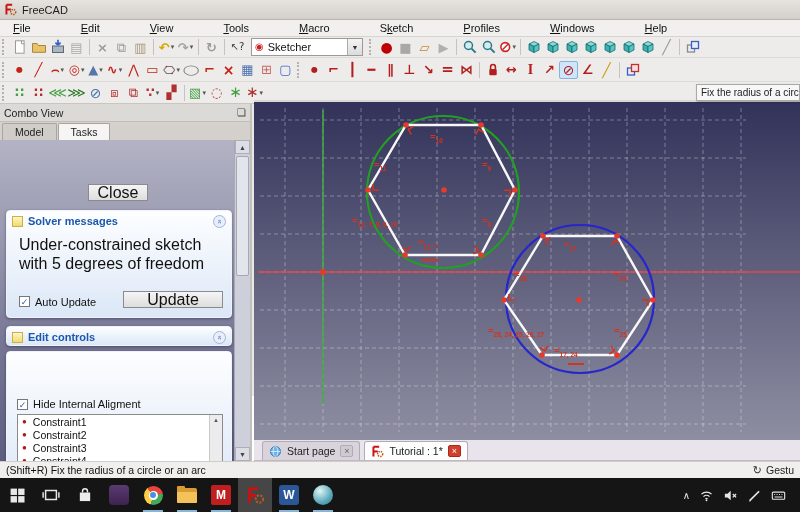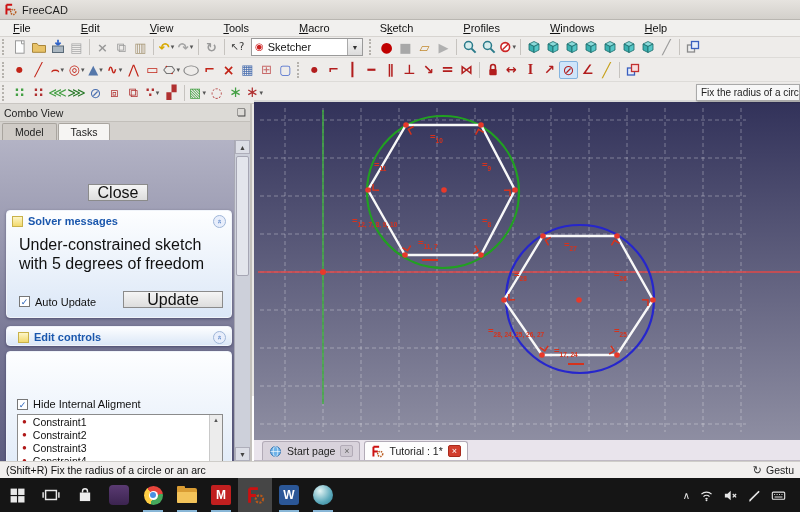--- a/index.html
+++ b/index.html
@@ -73,21 +73,21 @@
     color:#2a62b8; font-size:8px; display:flex; align-items:center; justify-content:center; }
   .sec-collapse span { display:inline-block; transform:rotate(-90deg); }
   #solver-box { top:70px; height:108px; }
   .solver-msg { font-size:16px; color:#111; padding:4px 10px 0 12px; width:216px; line-height:1.2; }
   .solver-status { font-size:11px; padding:3px 0 0 12px; }
   .auto-row { position:absolute; left:12px; right:6px; top:82px; display:flex; align-items:center; }
   .checkbox { width:11px; height:11px; background:#fff; border:1px solid #777; font-size:9px; line-height:10px;
     text-align:center; color:#2a62b8; margin-right:5px; }
   .cb-label { font-size:11px; color:#111; }
   .update-btn { position:absolute; right:2px; top:-2px; width:100px; height:17px; }
-  #edit-box { top:186px; height:20px;padding-left:6px; }
+  #edit-box { top:186px; height:20px; }
   #constraints-box { top:211px; height:143px; }
   .filter-row { position:absolute; left:10px; top:26px; right:8px; display:flex; align-items:center; }
   .filter-label { font-size:11px; color:#111; }
   .select { position:absolute; left:80px; top:-1px; width:130px; height:16px; background:#fff; border:1px solid #8b8b8b;
     font-size:10.5px; display:flex; align-items:center; padding-left:4px; }
   .select .arrowbox { margin-left:auto; width:14px; height:14px; display:flex; align-items:center; justify-content:center;
     font-size:7px; color:#333; background:linear-gradient(#f4f4f4,#dcdcdc); border-left:1px solid #aaa; }
   .hide-row { position:absolute; left:10px; top:46px; display:flex; align-items:center; }
   .clist { position:absolute; left:10px; top:62px; width:206px; height:78px; background:#fff; border:1px solid #8b8b8b; overflow:hidden; }
   .citem { display:flex; align-items:center; gap:6px; height:13px; padding-left:4px; font-size:10.5px; color:#111; }

